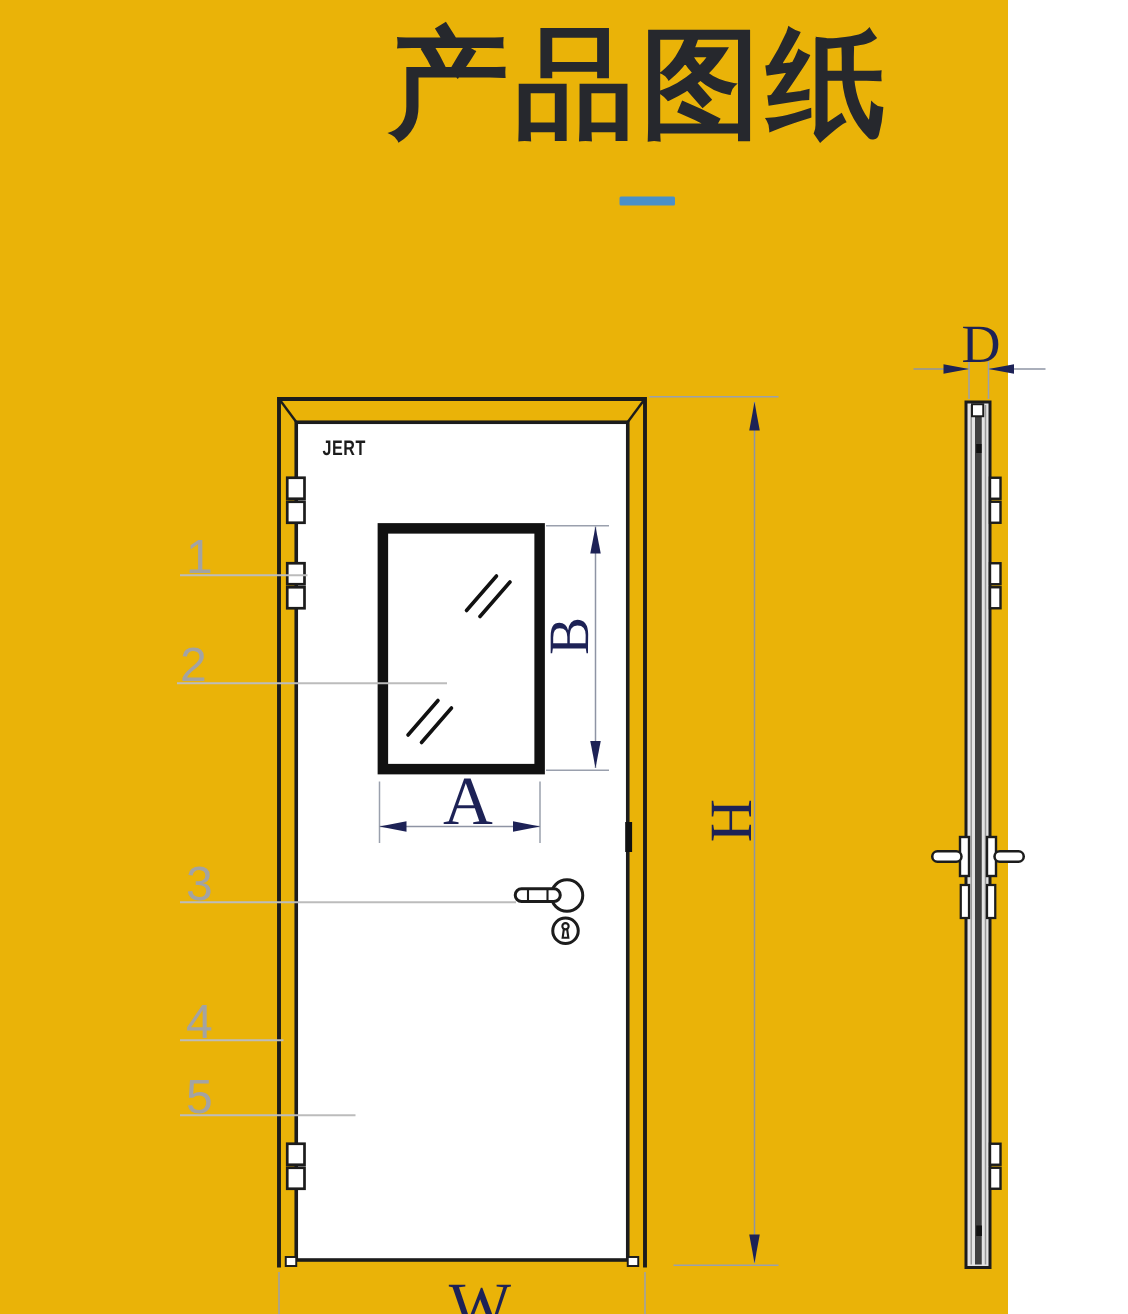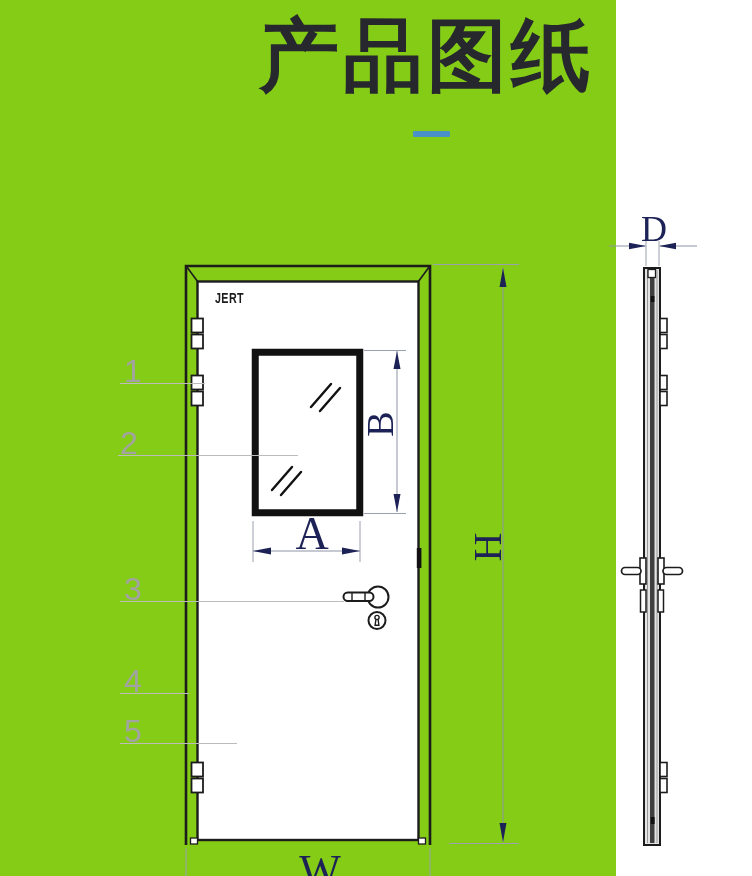--- a/index.html
+++ b/index.html
@@ -1,17 +1,17 @@
 <!DOCTYPE html>
 <html><head>
 <meta charset="utf-8">
 <style>
   html,body{margin:0;padding:0;background:#ffffff;}
   body{width:752px;height:876px;overflow:hidden;font-family:"Liberation Sans",sans-serif;}
-  .canvas{position:relative;width:616px;height:876px;background:#84cc16;}
+  .canvas{position:relative;width:672px;height:876px;background:#eab308;}
   .page-title{
     position:absolute;left:259px;top:16px;margin:0;
     font-size:80px;line-height:1;font-weight:900;letter-spacing:4px;
     color:#26282d;font-family:"Liberation Sans",sans-serif;white-space:nowrap;
   }
   .accent-bar{position:absolute;left:413px;top:131px;width:37px;height:6px;background:#4a90c9;border-radius:1px;}
   svg{position:absolute;left:0;top:0;}
   svg text{font-family:"Liberation Serif",serif;}
   .dim-letter{fill:#1d2256;font-family:"Liberation Serif",serif;}
   .callout-num{fill:#a3a3a3;font-family:"Liberation Sans",sans-serif;font-size:32px;font-weight:200;}

